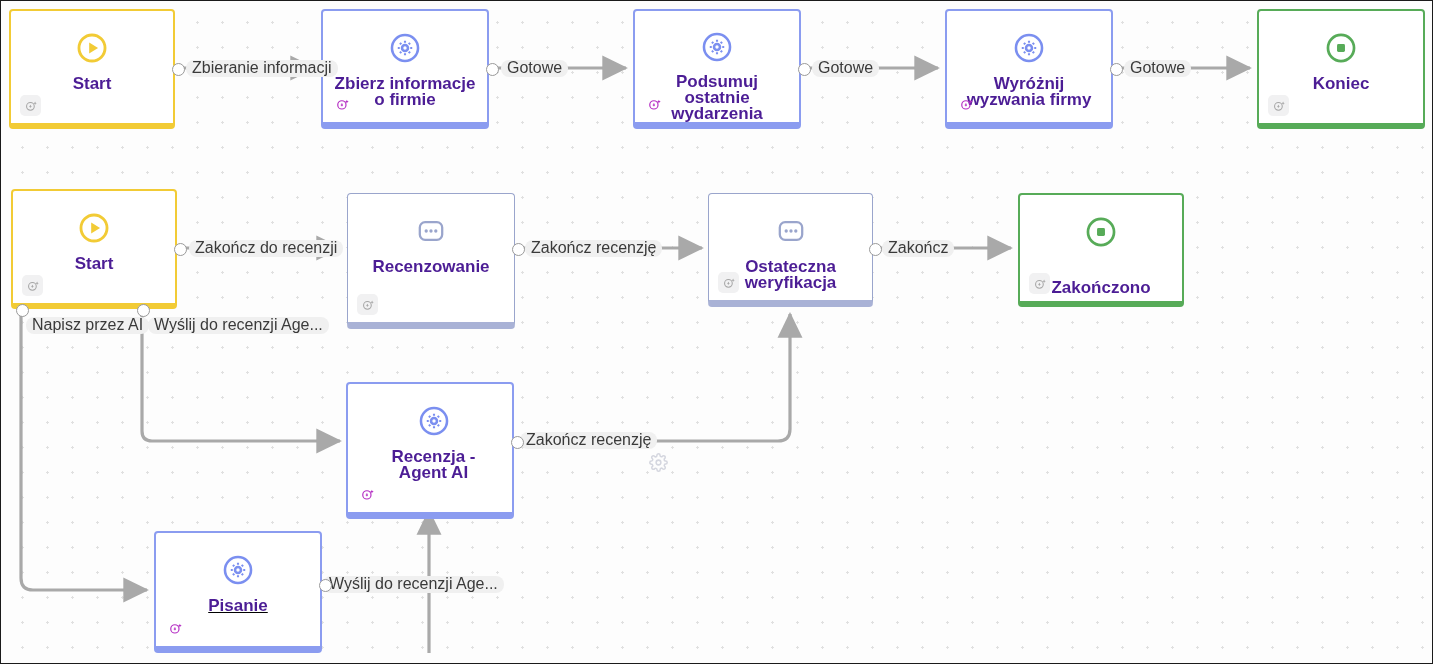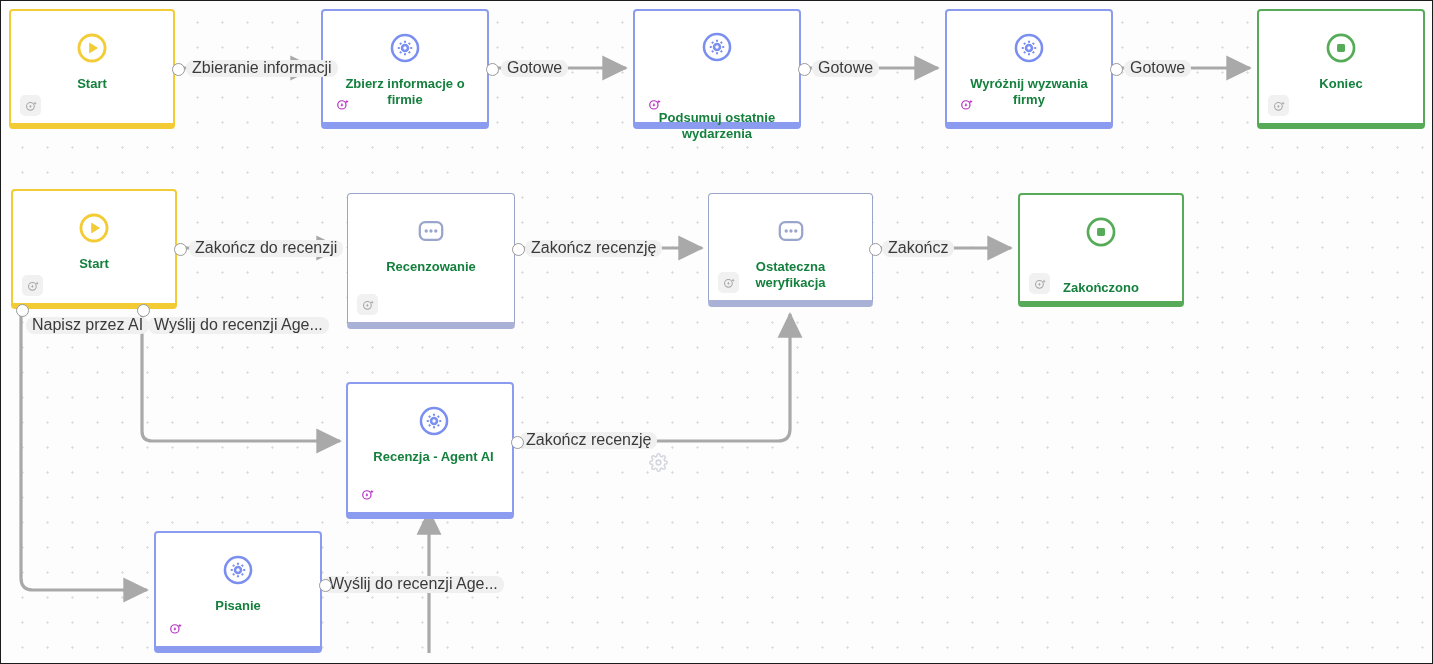--- a/index.html
+++ b/index.html
@@ -26,21 +26,21 @@
     display:flex;flex-direction:column;align-items:center;
     z-index:5;
   }
   .node .ico{
     margin-top:19px;
     width:36px;height:36px;
     display:flex;align-items:center;justify-content:center;
   }
   .node .ttl{
     margin-top:10px;
-    font-size:13px;font-weight:bold;color:#15803d;
+    font-size:17px;font-weight:bold;color:#4c1d95;
     text-align:center;line-height:16px;
     width:86%;
   }
   .node .badge{
     position:absolute;left:9px;bottom:7px;
     width:21px;height:21px;border-radius:5px;
     display:flex;align-items:center;justify-content:center;
   }
   .badge.gray{background:#f1f1f2;}
   .badge.plain{background:transparent;}
@@ -149,21 +149,21 @@
     <div class="ttl">Zbierz informacje o firmie</div>
     <div class="badge plain">
       <svg width="15" height="15" viewBox="0 0 24 24" fill="none" stroke="#b52fc4" stroke-width="1.9">
         <circle cx="11" cy="12.6" r="6.6"></circle>
         <path d="M11 10.2 v4.6 M9.2 12.9 h3.6" stroke-width="1.6"></path>
         <path d="M19 4.4 l.9 2 2 .9 -2 .9 -.9 2 -.9 -2 -2 -.9 2 -.9 z" fill="#b52fc4" stroke="none"></path>
       </svg>
     </div>
   </div>
 
-  <div class="node n-blue" style="left:632px;top:8px;width:168px;height:120px;gap:36px;">
+  <div class="node n-blue" style="left:632px;top:8px;width:168px;height:120px;">
     <div class="ico">
       <svg width="34" height="34" viewBox="0 0 24 24" fill="none" stroke="#7b8ff0" stroke-width="1.8">
         <circle cx="12" cy="12" r="9.2"></circle>
         <circle cx="12" cy="12" r="2.1"></circle>
         <path d="M12 6.9v1.4M12 15.7v1.4M6.9 12h1.4M15.7 12h1.4M8.4 8.4l1 1M14.6 14.6l1 1M15.6 8.4l-1 1M9.4 14.6l-1 1" stroke-width="1.5"></path>
       </svg>
     </div>
     <div class="ttl">Podsumuj ostatnie wydarzenia</div>
     <div class="badge plain">
       <svg width="15" height="15" viewBox="0 0 24 24" fill="none" stroke="#b52fc4" stroke-width="1.9">
@@ -292,21 +292,21 @@
     <div class="ttl">Recenzja - Agent AI</div>
     <div class="badge plain">
       <svg width="15" height="15" viewBox="0 0 24 24" fill="none" stroke="#b52fc4" stroke-width="1.9">
         <circle cx="11" cy="12.6" r="6.6"></circle>
         <path d="M11 10.2 v4.6 M9.2 12.9 h3.6" stroke-width="1.6"></path>
         <path d="M19 4.4 l.9 2 2 .9 -2 .9 -.9 2 -.9 -2 -2 -.9 2 -.9 z" fill="#b52fc4" stroke="none"></path>
       </svg>
     </div>
   </div>
 
-  <div class="node n-blue" style="left:153px;top:530px;width:168px;height:122px;">
+  <div class="node n-blue" style="left:153px;top:530px;width:168px;height:122px;text-decoration:underline;">
     <div class="ico">
       <svg width="34" height="34" viewBox="0 0 24 24" fill="none" stroke="#7b8ff0" stroke-width="1.8">
         <circle cx="12" cy="12" r="9.2"></circle>
         <circle cx="12" cy="12" r="2.1"></circle>
         <path d="M12 6.9v1.4M12 15.7v1.4M6.9 12h1.4M15.7 12h1.4M8.4 8.4l1 1M14.6 14.6l1 1M15.6 8.4l-1 1M9.4 14.6l-1 1" stroke-width="1.5"></path>
       </svg>
     </div>
     <div class="ttl">Pisanie</div>
     <div class="badge plain">
       <svg width="15" height="15" viewBox="0 0 24 24" fill="none" stroke="#b52fc4" stroke-width="1.9">

